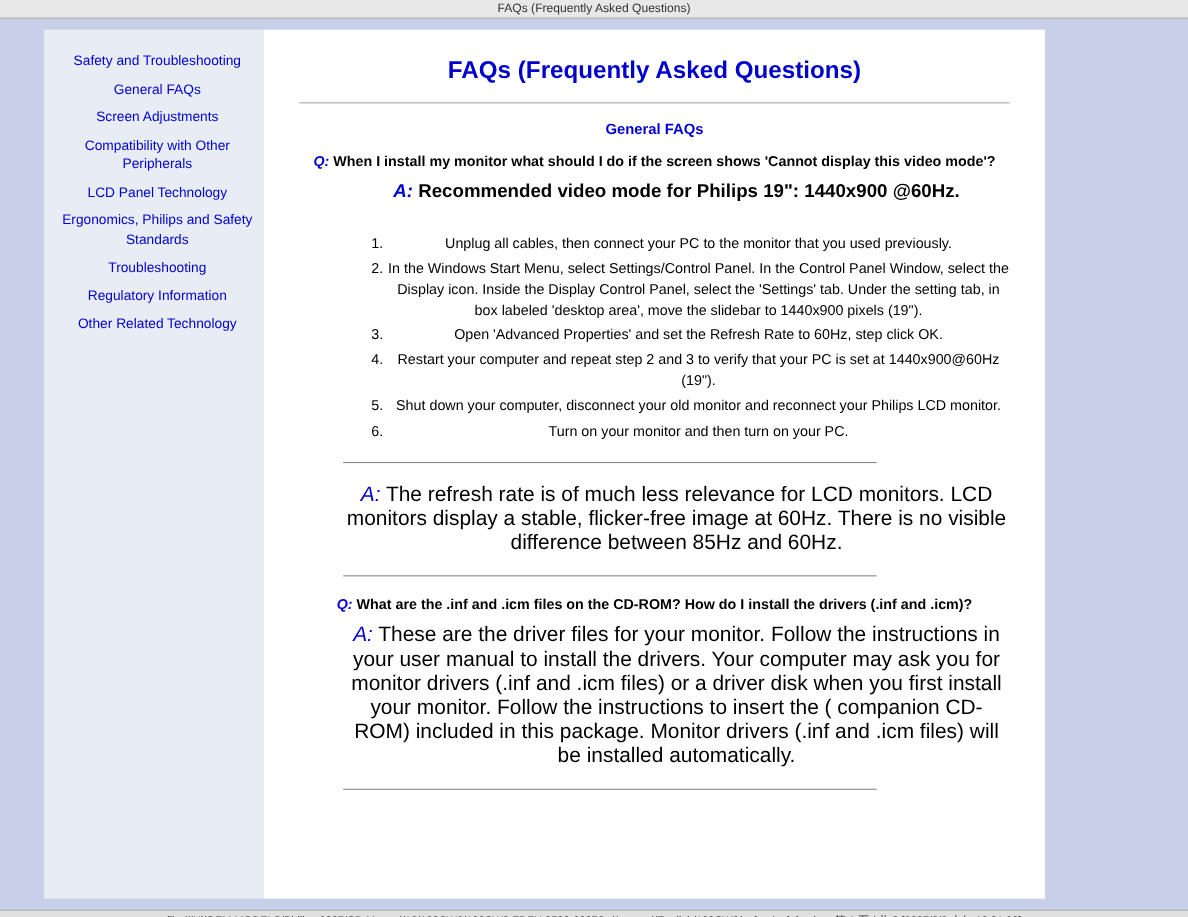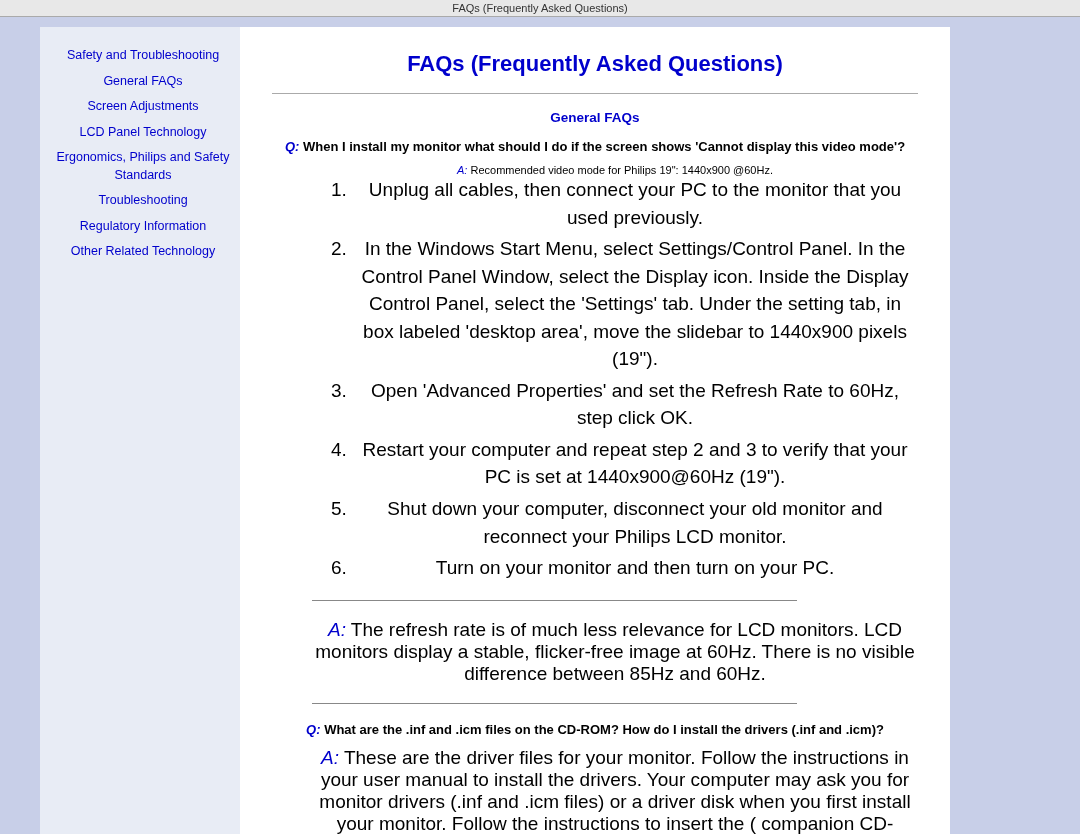--- a/index.html
+++ b/index.html
@@ -84,24 +84,24 @@
       font-size: 13px;
       font-weight: bold;
       color: #000;
       margin-bottom: 10px;
     }
     .question span.q-letter {
       color: #0000cc;
       font-style: italic;
     }
     .answer-heading {
-      font-size: 11px;
-      font-weight: normal;
+      font-size: 17px;
+      font-weight: bold;
       color: #000;
-      margin-bottom: 0;
+      margin-bottom: 28px;
       padding-left: 40px;
     }
     .answer-heading span.a-letter {
       color: #0000cc;
       font-style: italic;
     }
     .answer-text {
       font-size: 19px;
       color: #000;
       margin-bottom: 10px;
@@ -110,21 +110,21 @@
     .answer-text span.a-letter {
       color: #0000cc;
       font-style: italic;
     }
     ol.steps {
       padding-left: 80px;
       margin-bottom: 14px;
     }
     ol.steps li {
       margin-bottom: 4px;
-      font-size: 19px;
+      font-size: 13px;
       line-height: 1.45;
     }
     hr.content-divider {
       border: none;
       border-top: 1px solid #888;
       margin: 18px auto;
       width: 75%;
       margin-left: 40px;
     }
   </style>
@@ -136,20 +136,21 @@
 </div>
 
 <div id="outer">
   <div id="left-col"></div>
 
   <div id="sidebar">
 
   <a href="#">Safety and Troubleshooting</a>
       <a href="#">General FAQs</a>
       <a href="#">Screen Adjustments</a>
+      <a href="#">Compatibility with Other Peripherals</a>
       <a href="#">LCD Panel Technology</a>
       <a href="#">Ergonomics, Philips and Safety Standards</a>
       <a href="#">Troubleshooting</a>
       <a href="#">Regulatory Information</a>
       <a href="#">Other Related Technology</a>
     </div>
 
   <div id="main-content">
 
   <h1 class="page-title">FAQs (Frequently Asked Questions)</h1>

